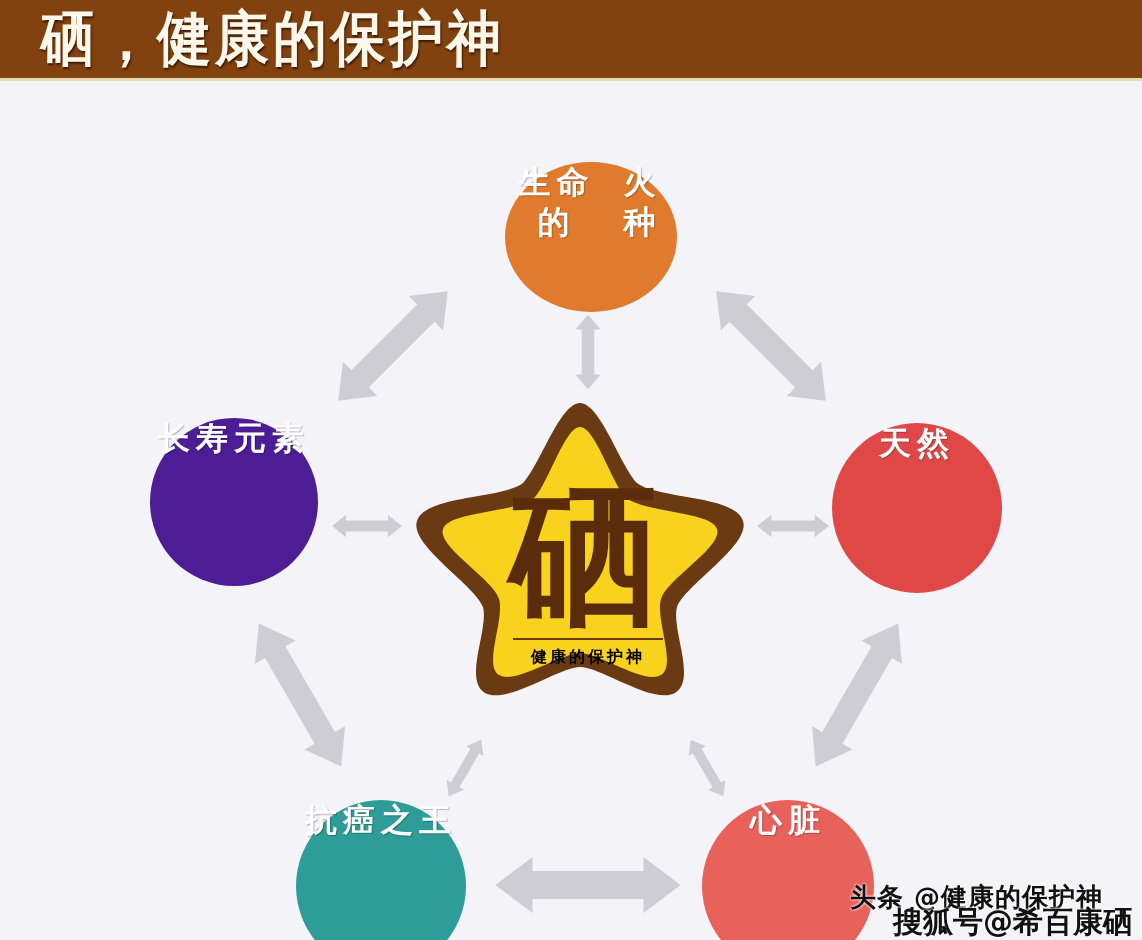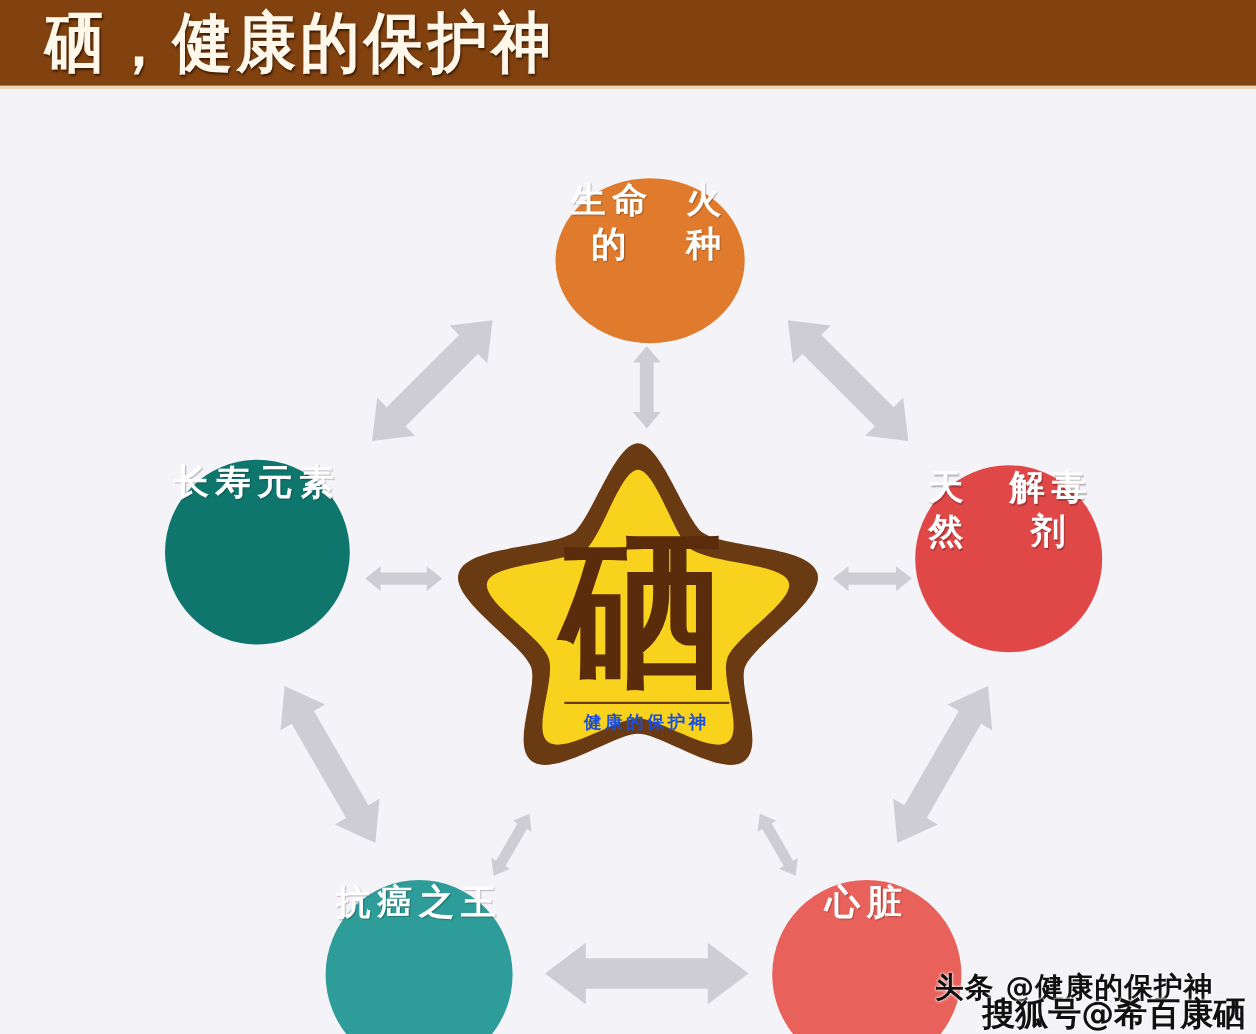--- a/index.html
+++ b/index.html
@@ -30,21 +30,21 @@
   .node span { display:block; text-align:center; }
   .star-wrap { position:absolute; left:405px; top:395px; width:350px; height:305px; }
   .star-main {
     position:absolute; left:100px; top:85px; width:160px; text-align:center;
     font-family:"DejaVu Serif", serif; font-size:150px; font-weight:bold; color:#5a2c0c;
     line-height:150px;
   }
   .star-rule { position:absolute; left:108px; top:243px; width:150px; height:2px; background:#6a3a12; }
   .star-sub {
     position:absolute; left:100px; top:252px; width:166px; text-align:center;
-    color:#1d4ed8; font-size:16px; font-weight:bold; letter-spacing:3px;
+    color:#000000; font-size:16px; font-weight:bold; letter-spacing:3px;
   }
   .watermark {
     position:absolute; color:#111; font-weight:bold;
     text-shadow:0 0 2px #fff, 0 0 3px #fff;
   }
   .wm1 { left:850px; top:880px; font-size:26px; letter-spacing:1px; }
   .wm2 { left:893px; top:902px; font-size:30px; letter-spacing:0px; }
 </style>
 </head>
 <body>
@@ -97,33 +97,32 @@
   </g>
 </svg>
 
 <div class="node" style="left:505px; top:162px; width:172px; height:150px; background:#e07a2c;">
   <span>生命的</span>
   <span>火种</span>
 </div>
 
 <div class="node" style="left:832px; top:423px; width:170px; height:170px; background:#e04848;gap:16px;">
   <span>天然</span>
-  <span>解毒剂</span>
 </div>
 
 <div class="node" style="left:702px; top:800px; width:172px; height:172px; background:#e8615a;">
   <span>心脏</span>
 </div>
 
 <div class="node" style="left:296px; top:800px; width:170px; height:172px; background:#2e9c98;">
   <span>抗癌</span>
   <span>之王</span>
 </div>
 
-<div class="node" style="left:150px; top:418px; width:168px; height:168px; background:#0f766e;">
+<div class="node" style="left:150px; top:418px; width:168px; height:168px; background:#4c1d95;">
   <span>长寿</span>
   <span>元素</span>
 </div>
 
 <div class="star-wrap">
   <svg width="350" height="305" viewBox="0 0 350 305" xmlns="http://www.w3.org/2000/svg">
     <path d="M175,8
              C195,8 215,70 232,88
              C252,104 330,100 338,126
              C346,150 280,190 272,212

